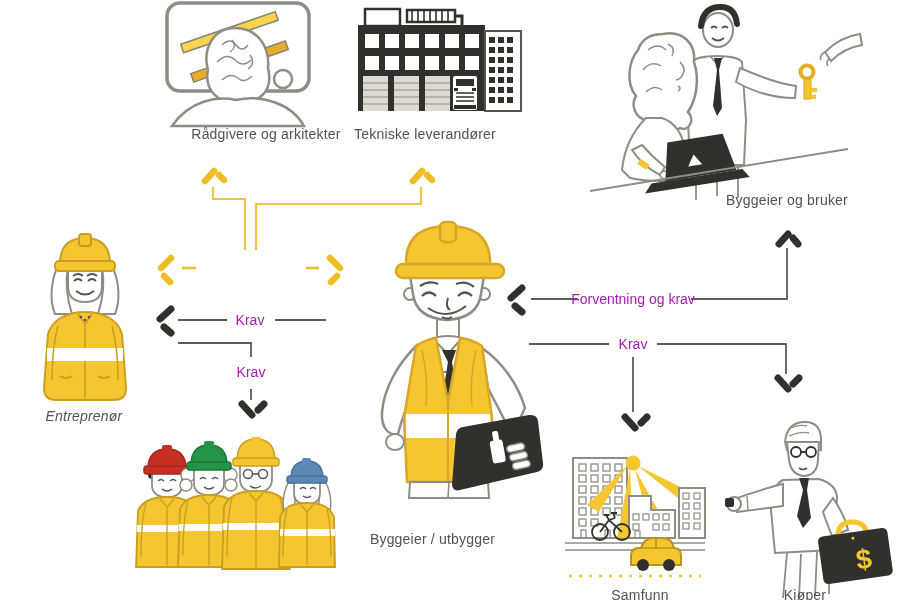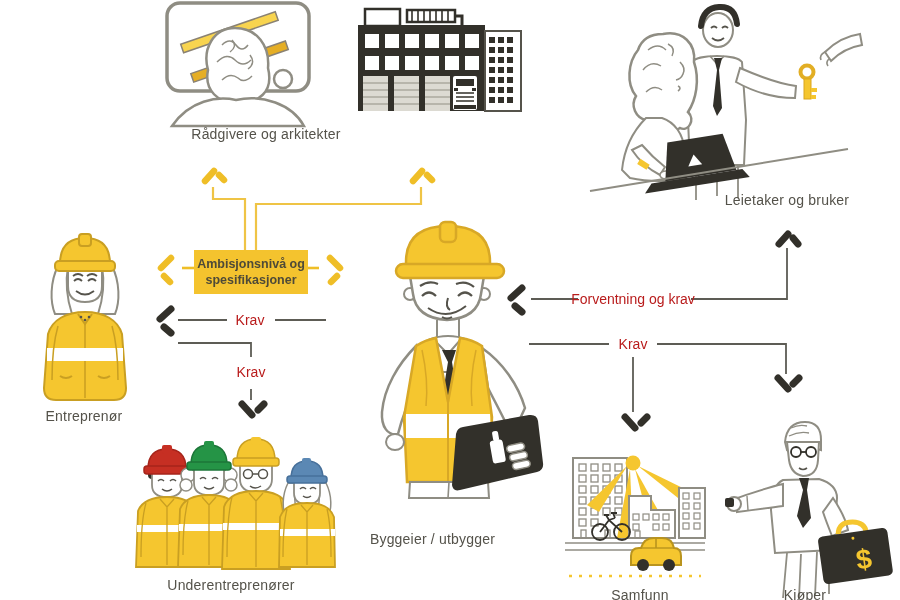--- a/index.html
+++ b/index.html
@@ -1,20 +1,20 @@
 <!DOCTYPE html>
 <html><head>
 <meta charset="utf-8">
 <style>
   html,body{margin:0;padding:0;background:#fff;}
   .canvas{position:relative;width:900px;height:600px;background:#ffffff;overflow:hidden;
           font-family:"Liberation Sans",sans-serif;}
   .canvas svg{position:absolute;left:0;top:0;}
   .lbl{position:absolute;font-size:14px;color:#54524A;text-align:center;letter-spacing:.2px;}
-  .edge-lbl{position:absolute;font-size:14px;color:#b91c1c;text-align:center;}
+  .edge-lbl{position:absolute;font-size:14px;color:#a21caf;text-align:center;}
   .ambox{position:absolute;left:194px;top:250px;width:114px;height:44px;background:#F4C32E;
          color:#4E4A38;font-size:12.5px;font-weight:bold;line-height:1.3;
          display:flex;align-items:center;justify-content:center;text-align:center;box-sizing:border-box;}
 </style>
 </head>
 <body>
 
 <div class="canvas">
 
 <svg width="900" height="600" viewBox="0 0 900 600">
@@ -409,27 +409,26 @@
     <path d="M62,135 L58,180 M76,136 L74,180 M92,134 L90,178 M104,132 L104,176" stroke="#8F8D83" stroke-width="1.8" fill="none"></path>
     <g transform="rotate(-8 130 135)">
       <path d="M116,114 q2,-12 16,-10 q12,2 12,12" stroke="#F5C62F" stroke-width="5" fill="none"></path>
       <rect x="95" y="114" width="70" height="48" rx="5" fill="#32302A"></rect>
       <circle cx="130" cy="120" r="1.5" fill="#F5C62F"></circle>
       <text x="138" y="152" font-family="Liberation Sans, sans-serif" font-size="28" font-weight="bold" fill="#F5C62F" text-anchor="middle">$</text>
     </g>
   </g>
 </svg>
 
-  <div class="ambox">Ambisjonsnivå og spesifikasjoner</div>
 
   <div class="lbl" style="left:165px;top:126px;width:160px;margin-left:21px;">Rådgivere og arkitekter</div>
-  <div class="lbl" style="left:707px;top:192px;width:160px;">Leietaker og bruker</div>
-  <div class="lbl" style="left:4px;top:408px;width:160px;">Entreprenør</div>
+  <div class="lbl" style="left:345px;top:126px;width:160px;">Tekniske leverandører</div>
+  <div class="lbl" style="left:707px;top:192px;width:160px;">Byggeier og bruker</div>
+  <div class="lbl" style="left:4px;top:408px;width:160px;font-style:italic;">Entreprenør</div>
   <div class="lbl" style="left:350px;top:511px;width:165px;margin-top:20px;">Byggeier / utbygger</div>
-  <div class="lbl" style="left:151px;top:577px;width:160px;">Underentreprenører</div>
   <div class="lbl" style="left:560px;top:587px;width:160px;">Samfunn</div>
   <div class="lbl" style="left:725px;top:587px;width:160px;">Kjøper</div>
 
   <div class="edge-lbl" style="left:200px;top:312px;width:100px;">Krav</div>
   <div class="edge-lbl" style="left:201px;top:364px;width:100px;">Krav</div>
   <div class="edge-lbl" style="left:553px;top:291px;width:160px;">Forventning og krav</div>
   <div class="edge-lbl" style="left:583px;top:336px;width:100px;">Krav</div>
 </div>
 
 </body></html>

